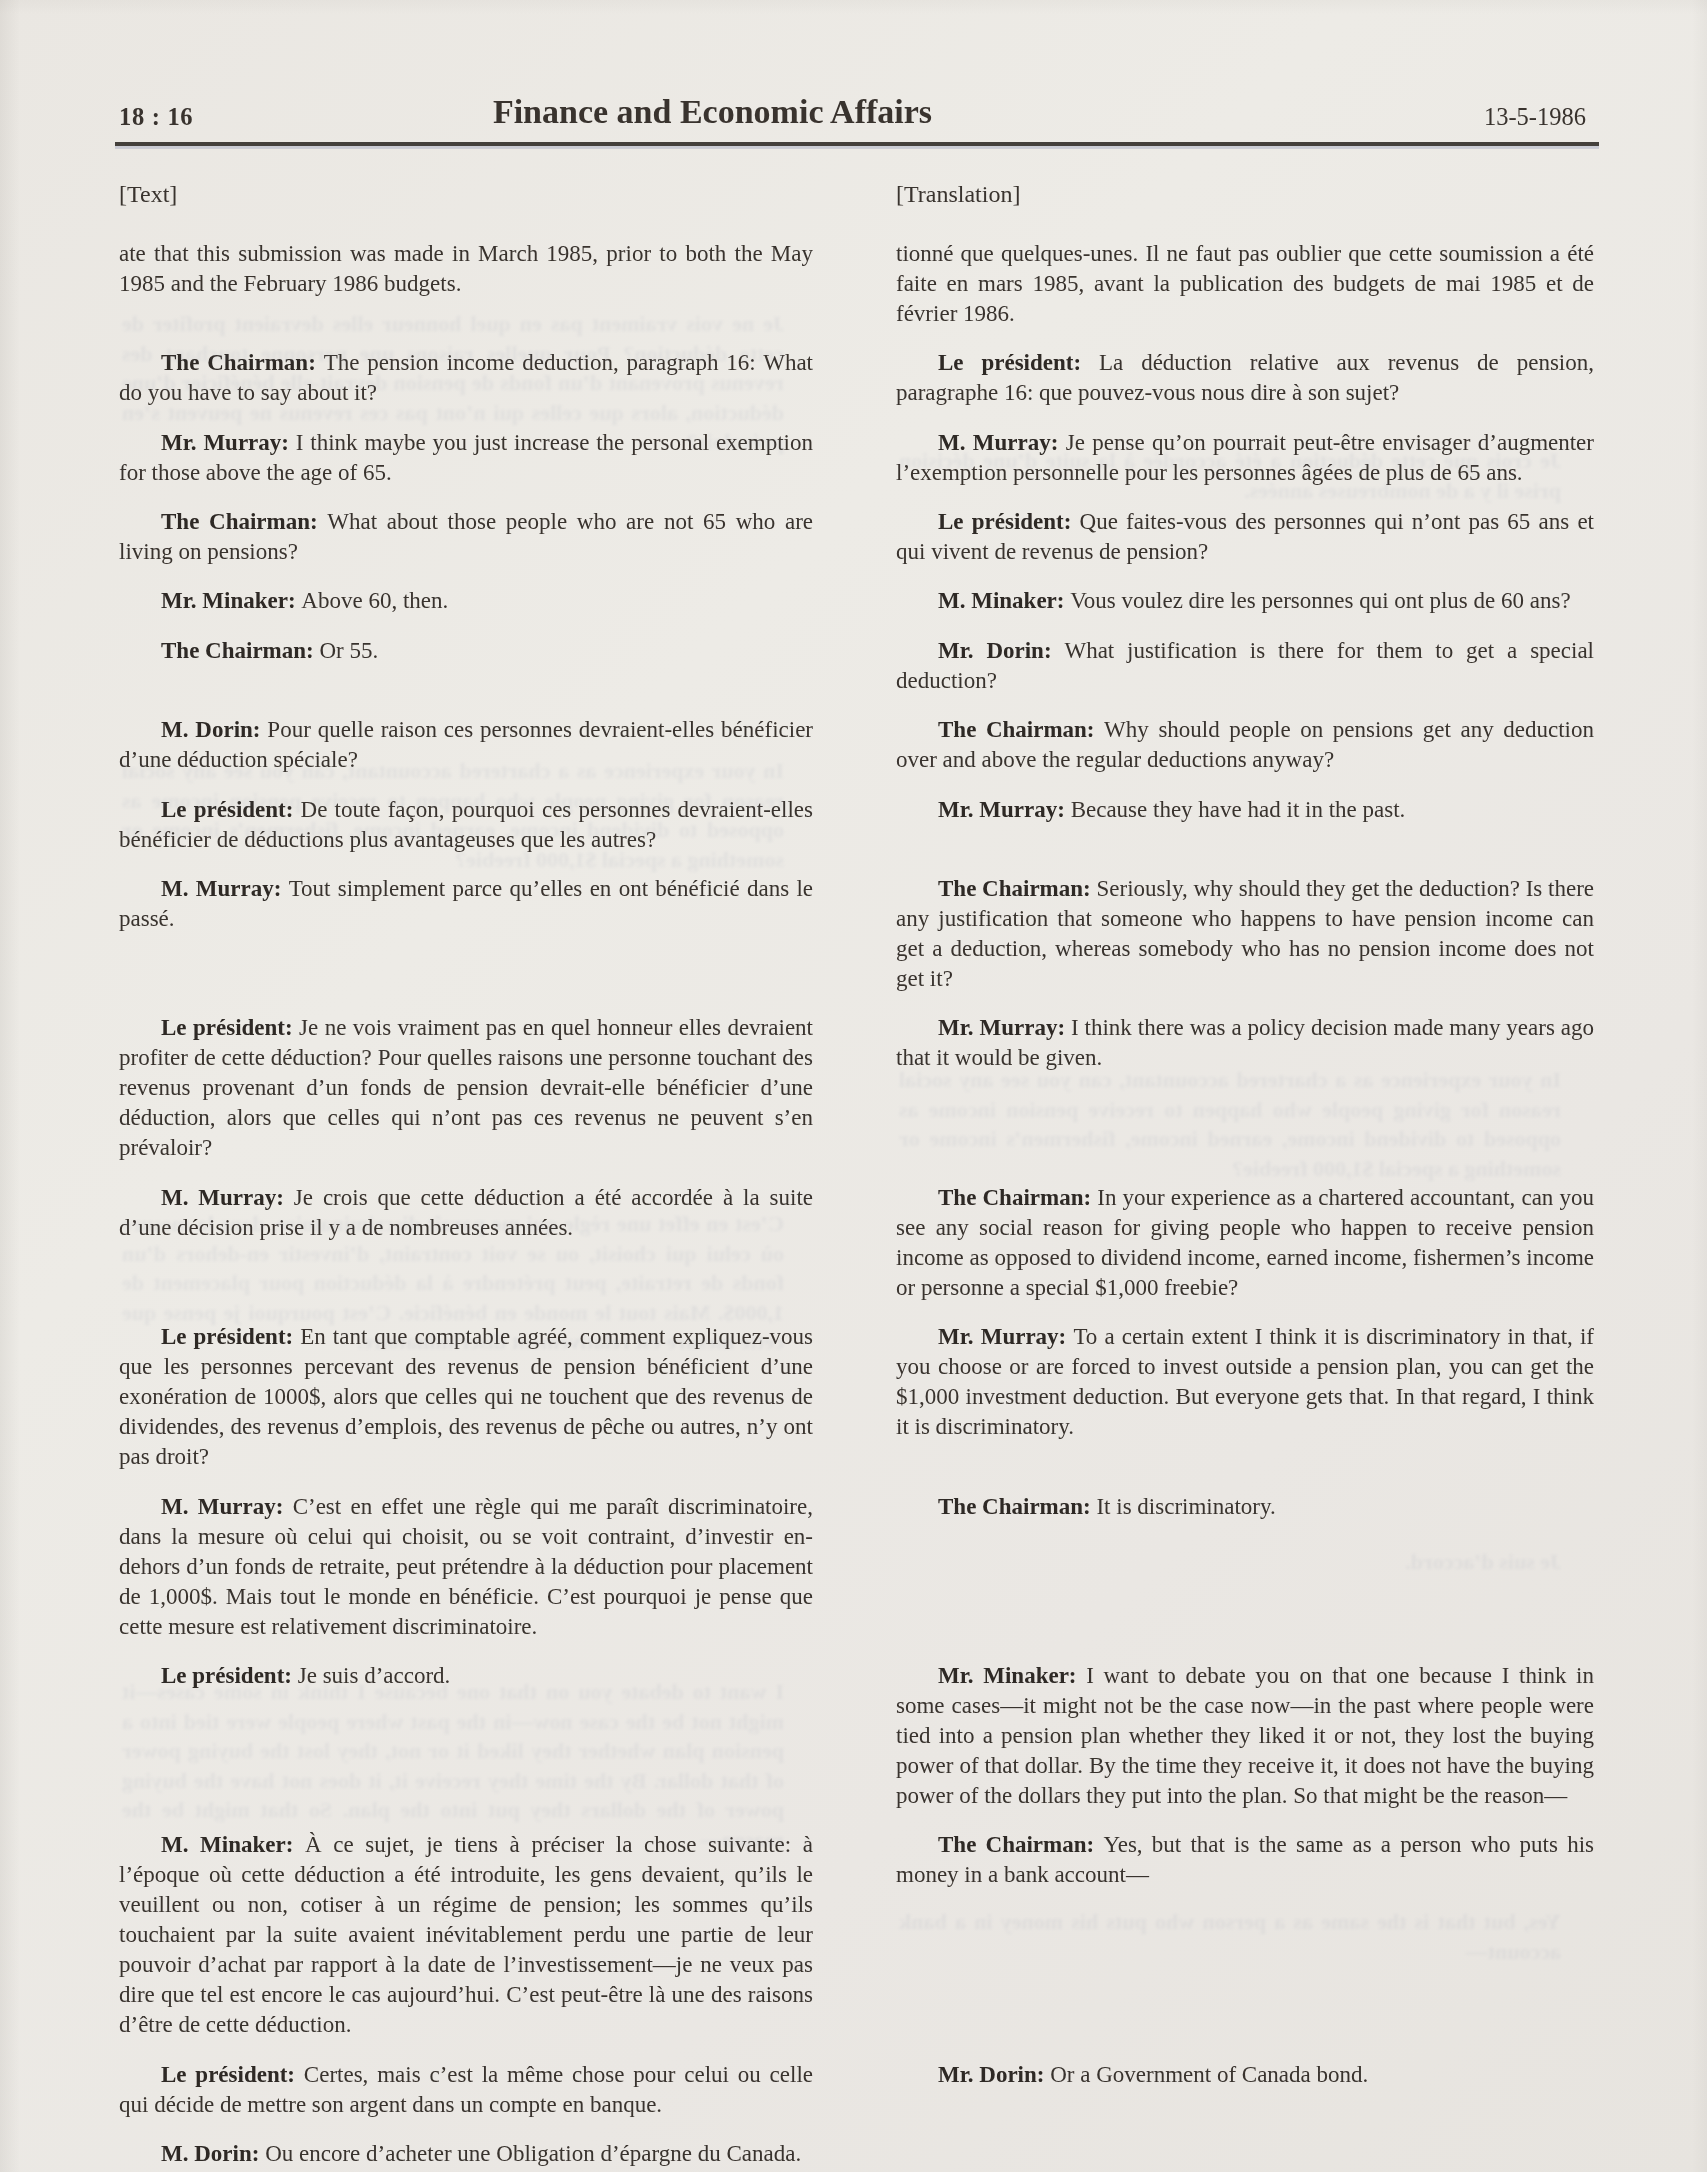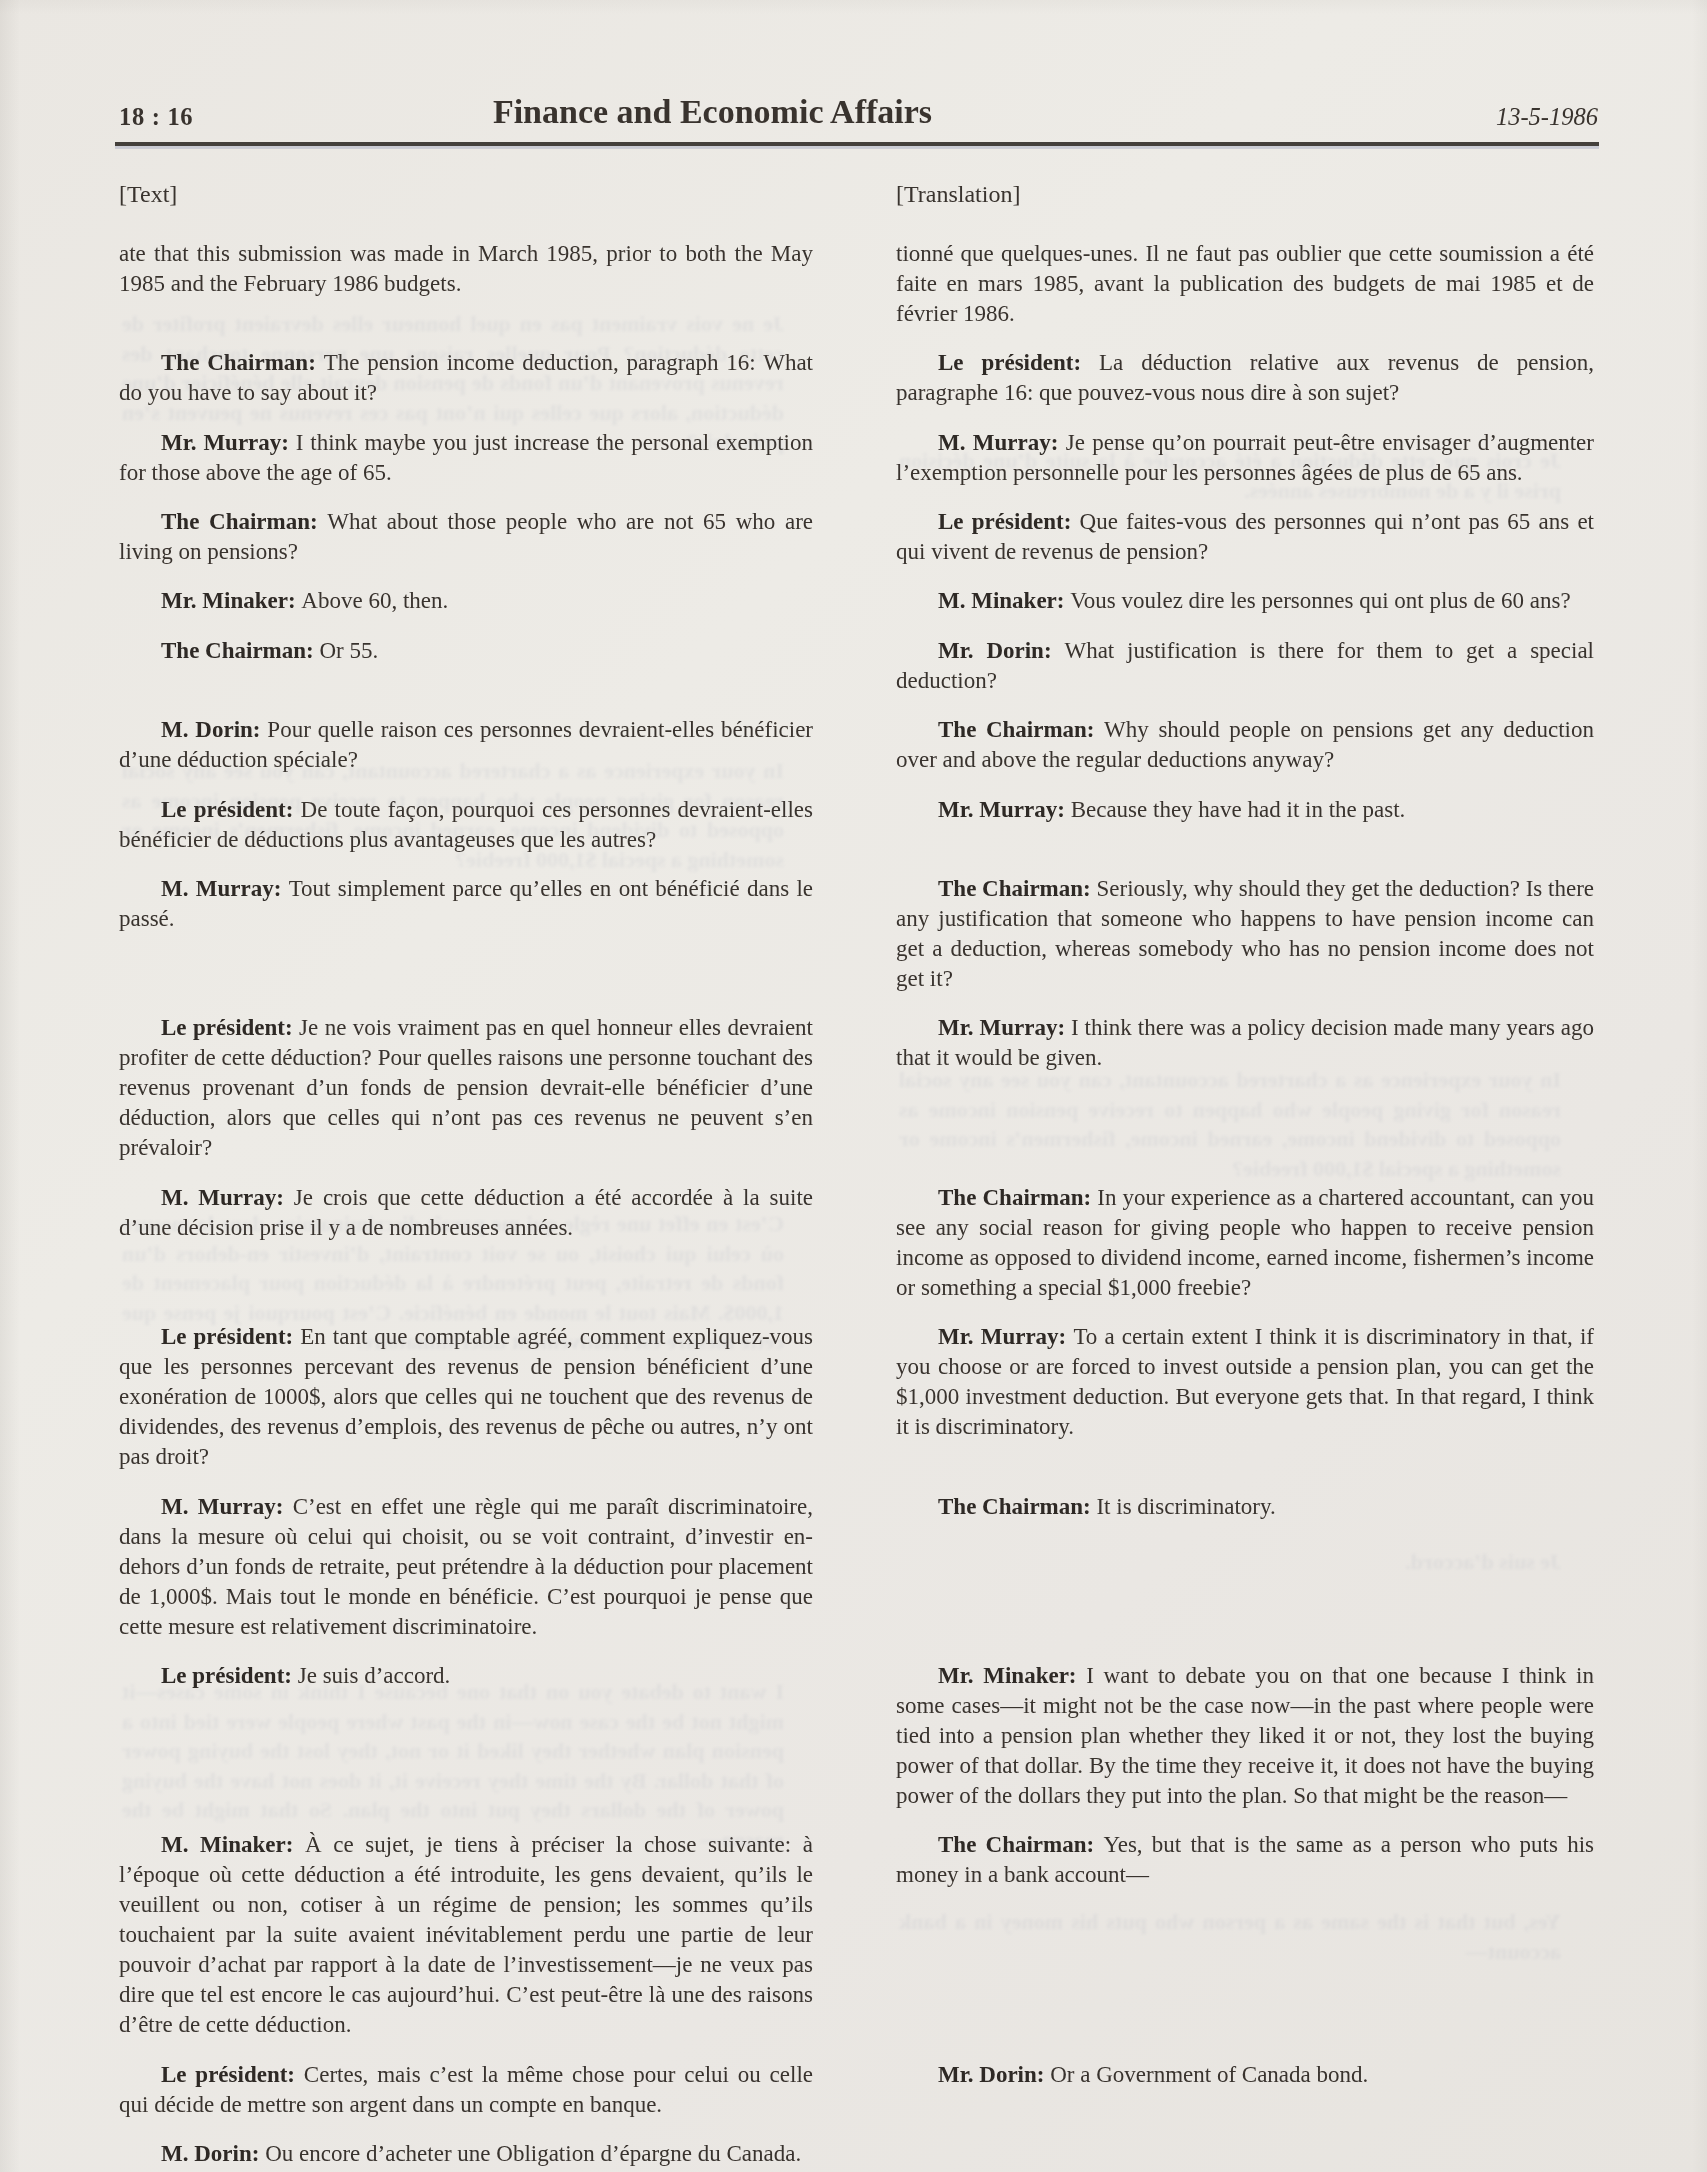--- a/index.html
+++ b/index.html
@@ -16,21 +16,21 @@
     content:"";position:absolute;inset:0;pointer-events:none;
     background:
       linear-gradient(90deg,rgba(120,115,108,.10) 0,rgba(120,115,108,0) 20px),
       linear-gradient(270deg,rgba(120,115,108,.06) 0,rgba(120,115,108,0) 16px),
       linear-gradient(180deg,rgba(120,115,108,.05) 0,rgba(120,115,108,0) 14.4px);
   }
   .header{position:absolute;top:92px;left:119px;right:110px;height:43px;}
   .page-number{position:absolute;left:0;bottom:4.3px;font-size:24.5px;letter-spacing:0.7px;font-weight:bold;}
   .page-title{position:absolute;left:0;width:1187px;text-align:center;bottom:4.3px;
     font-size:34px;font-weight:bold;}
-  .page-date{position:absolute;right:0;bottom:4.3px;font-size:24.5px;font-style:italic;}
+  .page-date{position:absolute;right:12px;bottom:4.3px;font-size:24.5px;}
   .header-rule{
     position:absolute;top:142px;left:115px;width:1484px;height:3.6px;
     background:#44403b;box-shadow:0 2.9px 0 rgba(140,150,180,.35);
   }
   .transcript{
     position:absolute;top:181px;left:119px;
     display:grid;grid-template-columns:694px 698px;column-gap:83px;row-gap:19.4px;
     align-items:start;
   }
   .col-label{font-size:24px;margin:0 0 11.5px 0;}
@@ -88,21 +88,21 @@
 
     <p class="speech indent" lang="en"><strong>Mr. Murray: </strong><span class="sp-text">Because they have had it in the past.</span></p>
     <p class="speech indent" lang="fr"><strong>M. Murray: </strong><span class="sp-text">Tout simplement parce qu’elles en ont bénéficié dans le passé.</span></p>
 
     <p class="speech indent" lang="en"><strong>The Chairman: </strong><span class="sp-text">Seriously, why should they get the deduction? Is there any justification that someone who happens to have pension income can get a deduction, whereas somebody who has no pension income does not get it?</span></p>
     <p class="speech indent" lang="fr"><strong>Le président: </strong><span class="sp-text">Je ne vois vraiment pas en quel honneur elles devraient profiter de cette déduction? Pour quelles raisons une personne touchant des revenus provenant d’un fonds de pension devrait-elle bénéficier d’une déduction, alors que celles qui n’ont pas ces revenus ne peuvent s’en prévaloir?</span></p>
 
     <p class="speech indent" lang="en"><strong>Mr. Murray: </strong><span class="sp-text">I think there was a policy decision made many years ago that it would be given.</span></p>
     <p class="speech indent" lang="fr"><strong>M. Murray: </strong><span class="sp-text">Je crois que cette déduction a été accordée à la suite d’une décision prise il y a de nombreuses années.</span></p>
 
-    <p class="speech indent" lang="en"><strong>The Chairman: </strong><span class="sp-text">In your experience as a chartered accountant, can you see any social reason for giving people who happen to receive pension income as opposed to dividend income, earned income, fishermen’s income or something a special $1,000 freebie?</span></p>
+    <p class="speech indent" lang="en"><strong>The Chairman: </strong><span class="sp-text">In your experience as a chartered accountant, can you see any social reason for giving people who happen to receive pension income as opposed to dividend income, earned income, fishermen’s income or personne a special $1,000 freebie?</span></p>
     <p class="speech indent" lang="fr"><strong>Le président: </strong><span class="sp-text">En tant que comptable agréé, comment expliquez-vous que les personnes percevant des revenus de pension bénéficient d’une exonération de 1000$, alors que celles qui ne touchent que des revenus de dividendes, des revenus d’emplois, des revenus de pêche ou autres, n’y ont pas droit?</span></p>
 
     <p class="speech indent" lang="en"><strong>Mr. Murray: </strong><span class="sp-text">To a certain extent I think it is discriminatory in that, if you choose or are forced to invest outside a pension plan, you can get the $1,000 investment deduction. But everyone gets that. In that regard, I think it is discriminatory.</span></p>
     <p class="speech indent" lang="fr"><strong>M. Murray: </strong><span class="sp-text">C’est en effet une règle qui me paraît discriminatoire, dans la mesure où celui qui choisit, ou se voit contraint, d’investir en-dehors d’un fonds de retraite, peut prétendre à la déduction pour placement de 1,000$. Mais tout le monde en bénéficie. C’est pourquoi je pense que cette mesure est relativement discriminatoire.</span></p>
 
     <p class="speech indent" lang="en"><strong>The Chairman: </strong><span class="sp-text">It is discriminatory.</span></p>
     <p class="speech indent" lang="fr"><strong>Le président: </strong><span class="sp-text">Je suis d’accord.</span></p>
 
     <p class="speech indent" lang="en"><strong>Mr. Minaker: </strong><span class="sp-text">I want to debate you on that one because I think in some cases—it might not be the case now—in the past where people were tied into a pension plan whether they liked it or not, they lost the buying power of that dollar. By the time they receive it, it does not have the buying power of the dollars they put into the plan. So that might be the reason—</span></p>
     <p class="speech indent" lang="fr"><strong>M. Minaker: </strong><span class="sp-text">À ce sujet, je tiens à préciser la chose suivante: à l’époque où cette déduction a été introduite, les gens devaient, qu’ils le veuillent ou non, cotiser à un régime de pension; les sommes qu’ils touchaient par la suite avaient inévitablement perdu une partie de leur pouvoir d’achat par rapport à la date de l’investissement—je ne veux pas dire que tel est encore le cas aujourd’hui. C’est peut-être là une des raisons d’être de cette déduction.</span></p>

